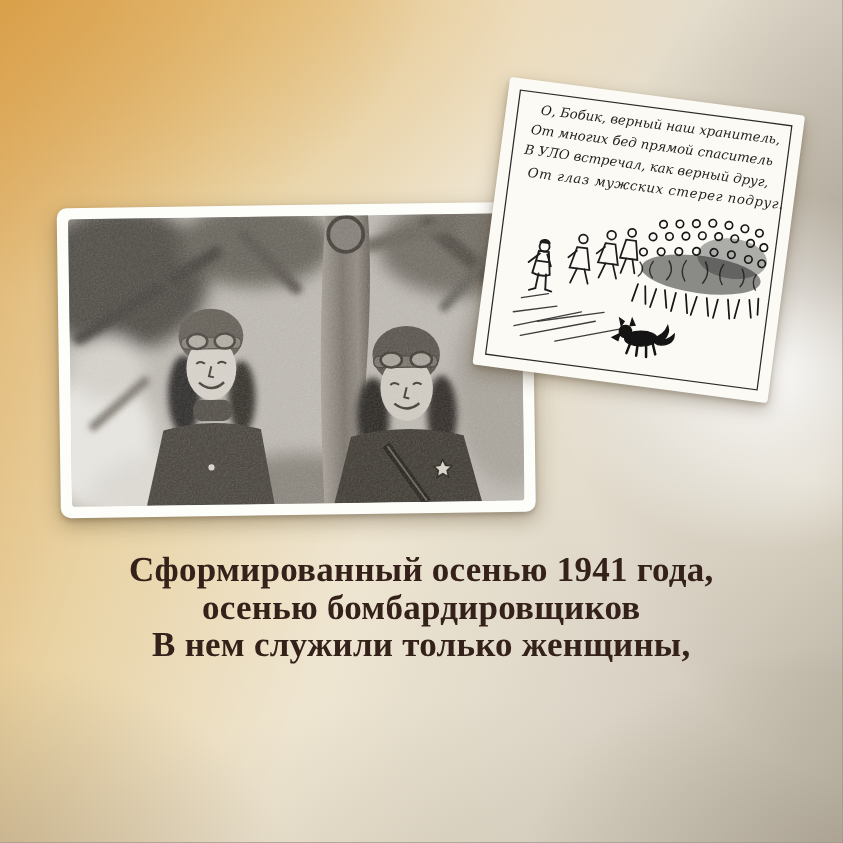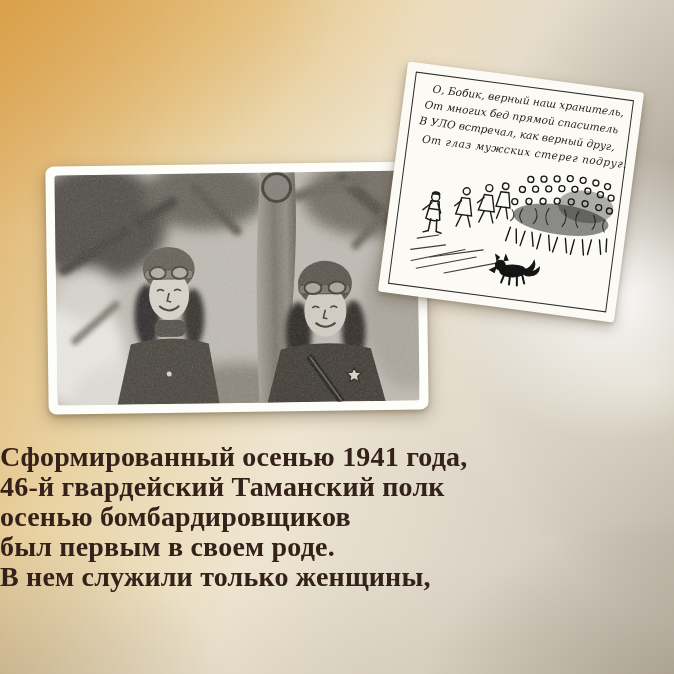--- a/index.html
+++ b/index.html
@@ -44,21 +44,21 @@
     font-size:10.6px;line-height:1.32;color:#211f1c;white-space:nowrap;
   }
   .poem p:nth-child(1){margin-left:9px;transform:rotate(-.4deg);}
   .poem p:nth-child(2){margin-left:3px;}
   .poem p:nth-child(3){margin-left:0;transform:rotate(.3deg);}
   .poem p:nth-child(4){margin-left:5px;letter-spacing:.05em;transform:rotate(-.3deg);}
   .drawing{display:block;width:206px;height:126px;margin-top:2px;}
   
   .caption{
     position:absolute;left:0;top:442px;width:674px;z-index:1;
-    text-align:left;color:#34211a;
+    text-align:center;color:#34211a;
   }
   .caption p{
     margin:0;font-family:"Liberation Serif",serif;font-weight:700;
     font-size:28px;line-height:1.075;letter-spacing:.2px;
   }
 </style>
 </head>
 <body>
 
 <div class="canvas">
@@ -265,19 +265,17 @@
           <path d="M110,115 l0,8" stroke-width="2" fill="none"></path>
           <path d="M117,115 l1,8" stroke-width="2" fill="none"></path>
           <path d="M122,112 l3,8" stroke-width="2" fill="none"></path>
         </g>
       </svg>
     </div>
   </figure>
 
   <div class="caption">
     <p>Сформированный осенью 1941 года,</p>
-    <p>46-й гвардейский Таманский полк</p>
     <p>осенью бомбардировщиков</p>
-    <p>был первым в своем роде.</p>
     <p>В нем служили только женщины,</p>
   </div>
 
 </div>
 
 </body></html>

